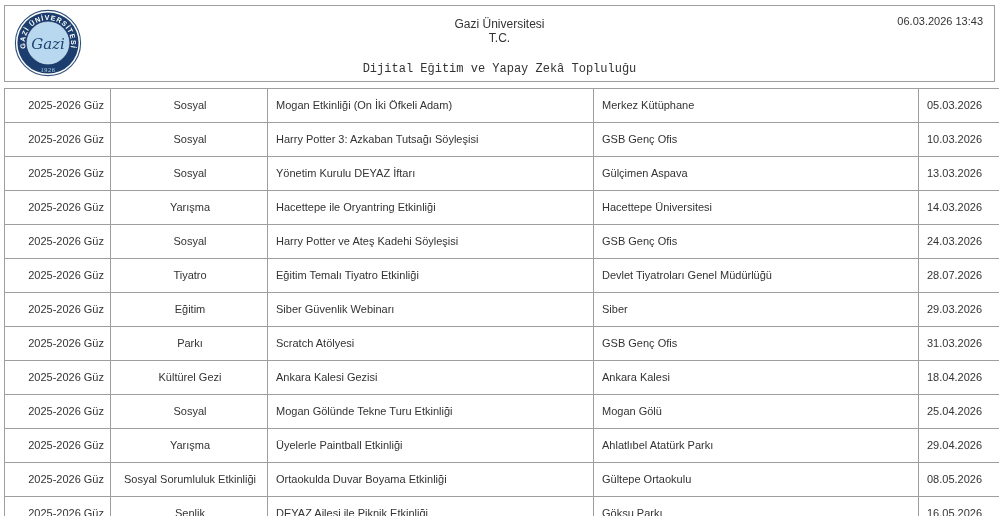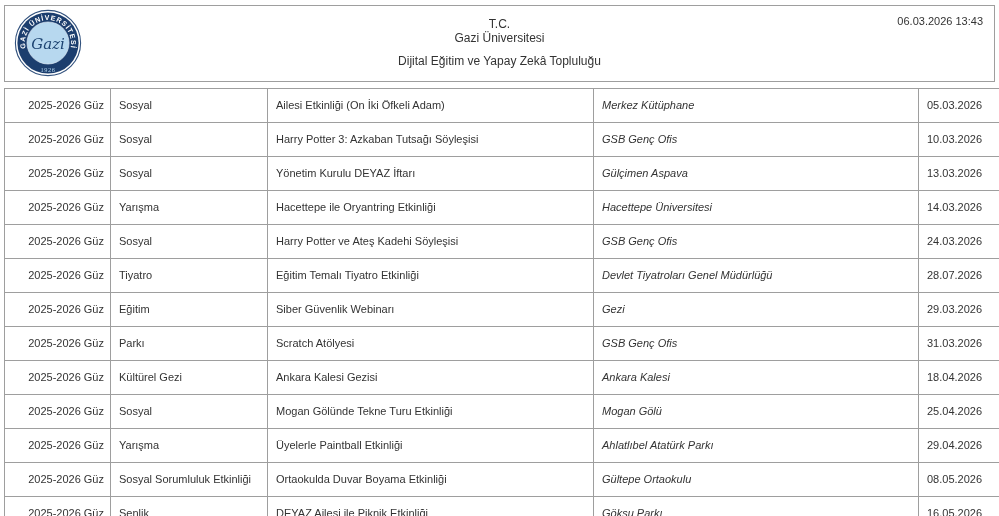--- a/index.html
+++ b/index.html
@@ -2,31 +2,31 @@
 <html><head>
 <meta charset="utf-8">
 <style>
   html,body{margin:0;padding:0;background:#fff;}
   .page{position:relative;width:999px;height:516px;background:#fff;overflow:hidden;
         font-family:"Liberation Sans",sans-serif;color:#333;}
   .header-box{position:absolute;left:4px;top:5px;width:991px;height:77px;
         border:1px solid #9e9e9e;box-sizing:border-box;background:#fff;}
   .logo-wrap{position:absolute;left:9px;top:3px;width:68px;height:68px;}
   .header-center{text-align:center;padding-top:11px;font-size:12px;line-height:14px;}
-  .community-line{margin-top:9px;}
+  .community-line{margin-top:17px;font-family:Liberation Mono, monospace;}
   .timestamp{position:absolute;right:11px;top:9px;font-size:11px;}
   table.events{position:absolute;left:4px;top:88px;width:991px;border-collapse:collapse;
         table-layout:fixed;font-size:11px;color:#333;background:#fff;}
   table.events td{border:1px solid #9e9e9e;height:29px;padding:2px 6px 2px 8px;
         vertical-align:middle;line-height:13px;overflow:hidden;
         word-wrap:break-word;}
   .col-term{width:106px;text-align:right;}
-  .col-category{width:157px;}
+  .col-category{width:157px;text-align:center;}
   .col-event{width:326px;}
-  .col-location{width:325px;font-style:italic;}
+  .col-location{width:325px;}
   .col-date{width:99px;}
   .logo-script{font-family:"DejaVu Serif",serif;font-style:italic;}
 </style>
 </head>
 <body>
 
 <div class="page">
 
   <div class="header-box">
 
@@ -40,40 +40,40 @@
           <textPath href="#ringPath" startOffset="50%" text-anchor="middle">GAZİ ÜNİVERSİTESİ</textPath>
         </text>
         <text x="34" y="40" text-anchor="middle" font-size="15" fill="#1d4472" class="logo-script">Gazi</text>
         <text x="34" y="62.5" text-anchor="middle" font-size="6.3" fill="#b7d8ef" letter-spacing="0.6" font-family="Liberation Serif, serif">1926</text>
       </svg>
     </div>
 
     <div class="timestamp">06.03.2026 13:43</div>
 
     <div class="header-center">
+      <div>Gazi Üniversitesi</div>
       <div>T.C.</div>
-      <div>Gazi Üniversitesi</div>
       <div class="community-line">Dijital Eğitim ve Yapay Zekâ Topluluğu</div>
     </div>
 
   </div>
 
   <table class="events">
     <colgroup>
       <col class="col-term">
         <col class="col-category">
         <col class="col-event">
       <col class="col-location">
         <col class="col-date">
     </colgroup>
     <tbody>
         <tr>
           <td class="col-term">2025-2026 Güz</td>
           <td class="col-category">Sosyal</td>
-          <td class="col-event">Ailesi Etkinliği (On İki Öfkeli Adam)</td>
+          <td class="col-event">Mogan Etkinliği (On İki Öfkeli Adam)</td>
           <td class="col-location">Merkez Kütüphane</td>
           <td class="col-date">05.03.2026</td>
         </tr>
         <tr>
           <td class="col-term">2025-2026 Güz</td>
           <td class="col-category">Sosyal</td>
           <td class="col-event">Harry Potter 3: Azkaban Tutsağı Söyleşisi</td>
           <td class="col-location">GSB Genç Ofis</td>
           <td class="col-date">10.03.2026</td>
         </tr>
@@ -102,21 +102,21 @@
           <td class="col-term">2025-2026 Güz</td>
           <td class="col-category">Tiyatro</td>
           <td class="col-event">Eğitim Temalı Tiyatro Etkinliği</td>
           <td class="col-location">Devlet Tiyatroları Genel Müdürlüğü</td>
           <td class="col-date">28.07.2026</td>
         </tr>
         <tr>
           <td class="col-term">2025-2026 Güz</td>
           <td class="col-category">Eğitim</td>
           <td class="col-event">Siber Güvenlik Webinarı</td>
-          <td class="col-location">Gezi</td>
+          <td class="col-location">Siber</td>
           <td class="col-date">29.03.2026</td>
         </tr>
         <tr>
           <td class="col-term">2025-2026 Güz</td>
           <td class="col-category">Parkı</td>
           <td class="col-event">Scratch Atölyesi</td>
           <td class="col-location">GSB Genç Ofis</td>
           <td class="col-date">31.03.2026</td>
         </tr>
         <tr>

